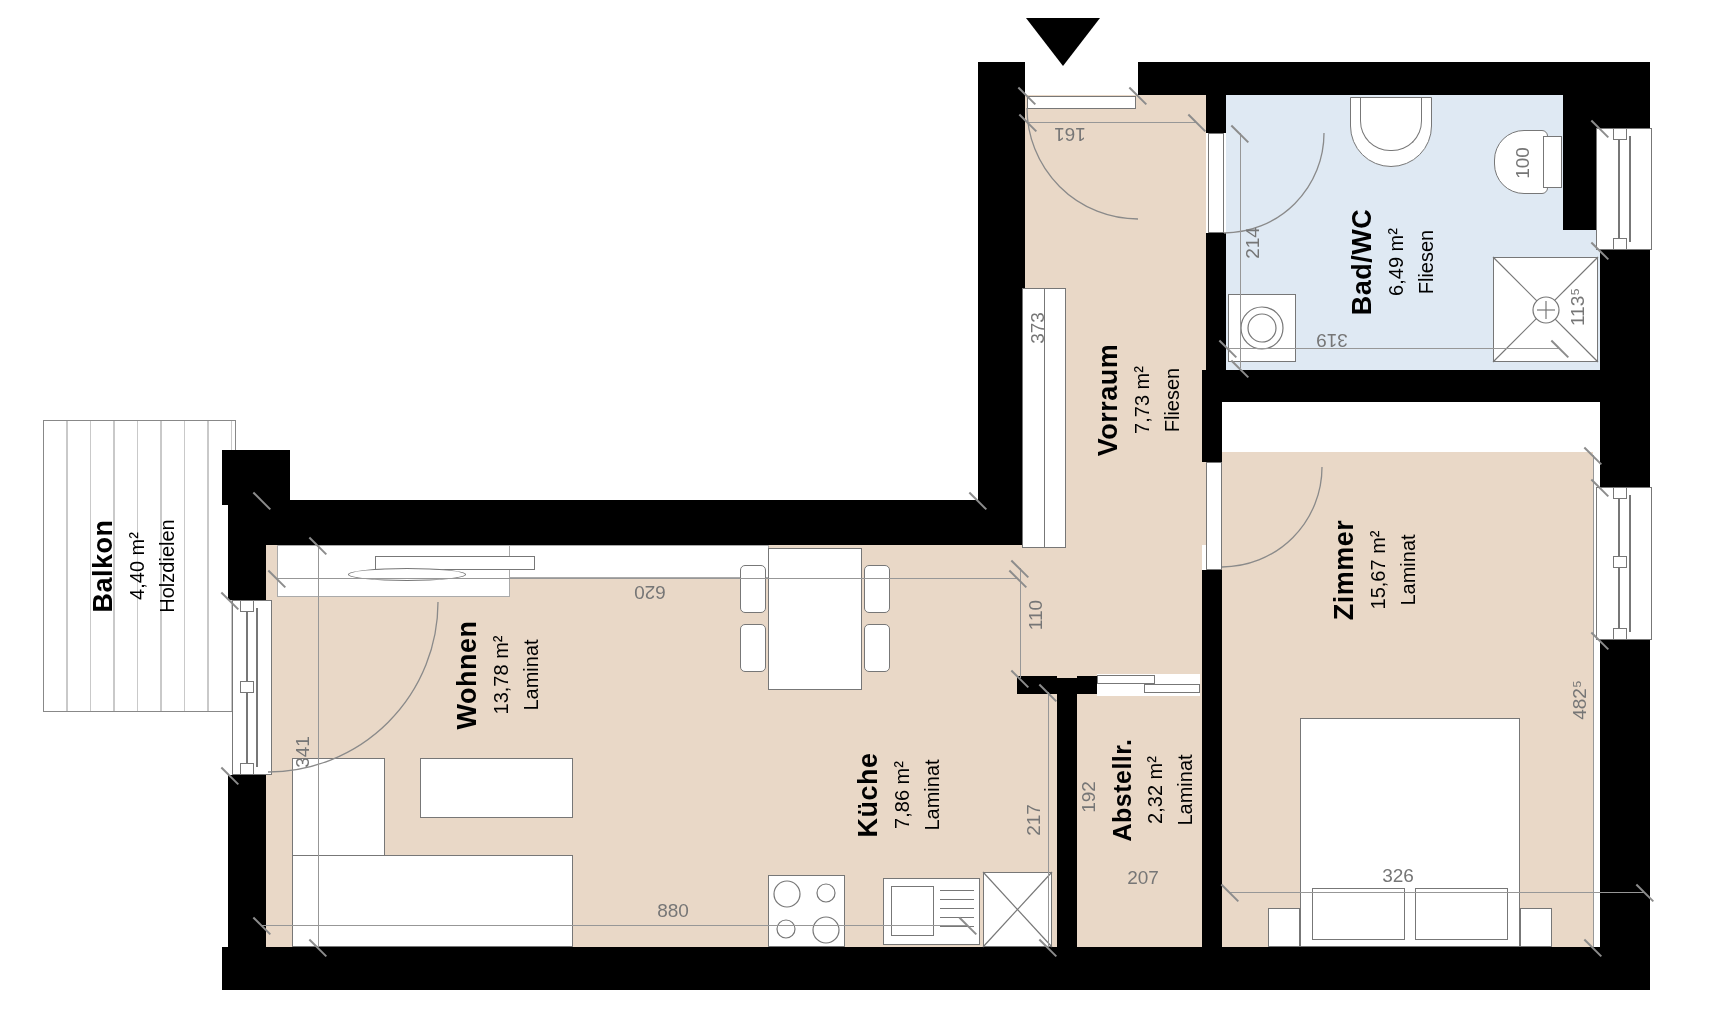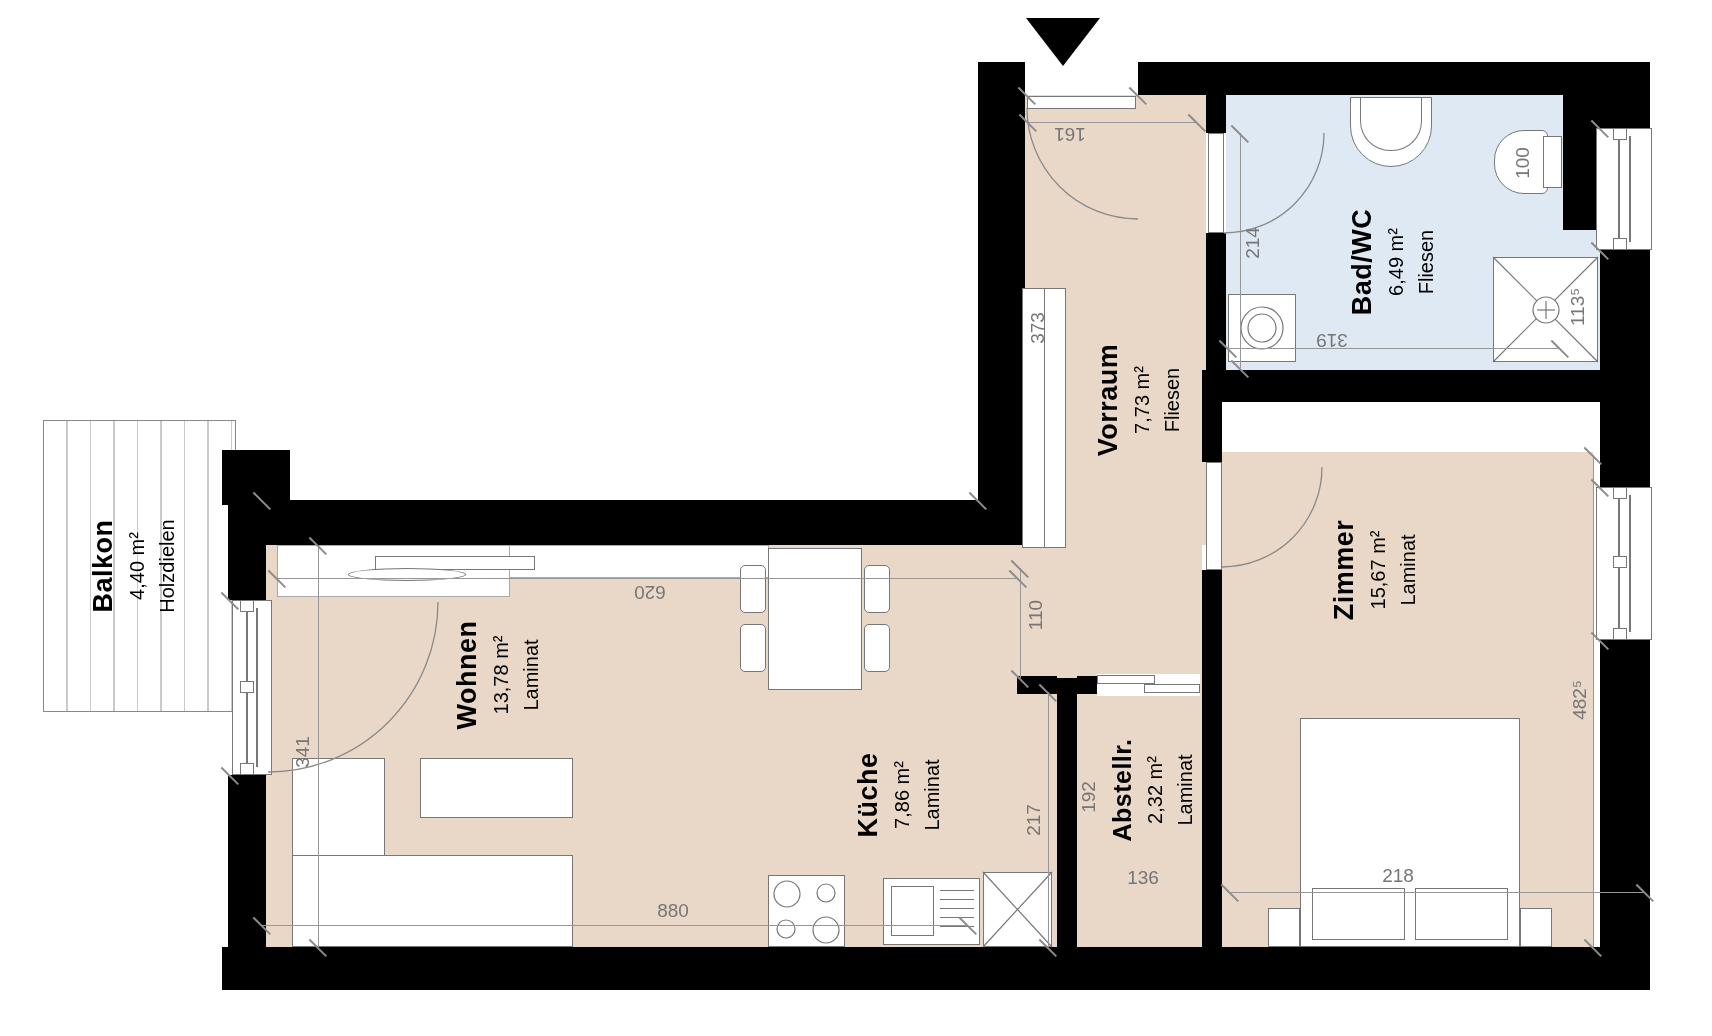--- a/index.html
+++ b/index.html
@@ -233,21 +233,21 @@
   </div>
 
   <div class="dim r180" style="left:1070px;top:134px;">161</div>
   <div class="dim r90" style="left:1038px;top:328px;">373</div>
   <div class="dim r90" style="left:1036px;top:615px;">110</div>
   <div class="dim r180" style="left:650px;top:592px;">620</div>
   <div class="dim r90" style="left:303px;top:752px;">341</div>
   <div class="dim r0" style="left:673px;top:911px;">880</div>
   <div class="dim r90" style="left:1034px;top:820px;">217</div>
   <div class="dim r90" style="left:1089px;top:797px;">192</div>
-  <div class="dim r0" style="left:1143px;top:878px;">136</div>
-  <div class="dim r0" style="left:1398px;top:876px;">218</div>
+  <div class="dim r0" style="left:1143px;top:878px;">207</div>
+  <div class="dim r0" style="left:1398px;top:876px;">326</div>
   <div class="dim r90" style="left:1580px;top:700px;">482⁵</div>
   <div class="dim r90" style="left:1253px;top:243px;">214</div>
   <div class="dim r180" style="left:1332px;top:340px;">319</div>
   <div class="dim r90" style="left:1523px;top:163px;">100</div>
   <div class="dim r90" style="left:1578px;top:307px;">113⁵</div>
 
 </div>
 
 </body></html>

